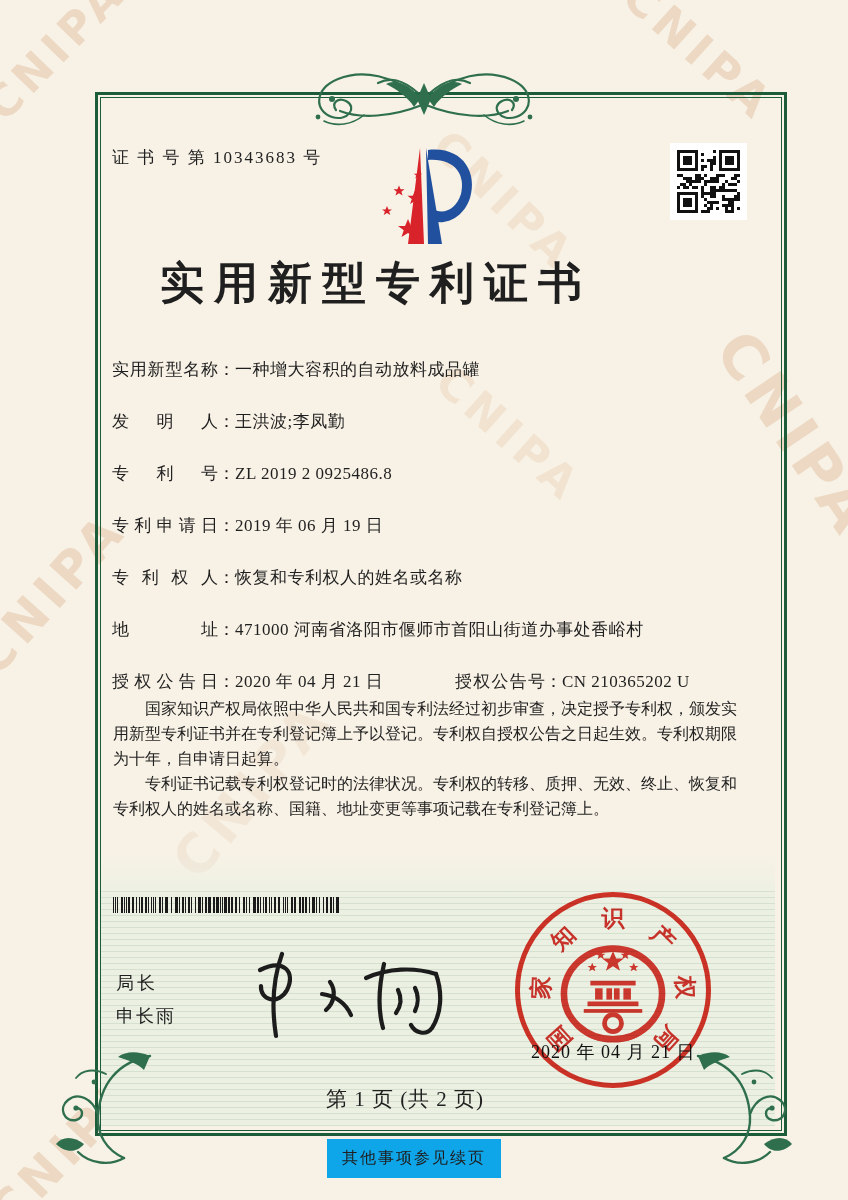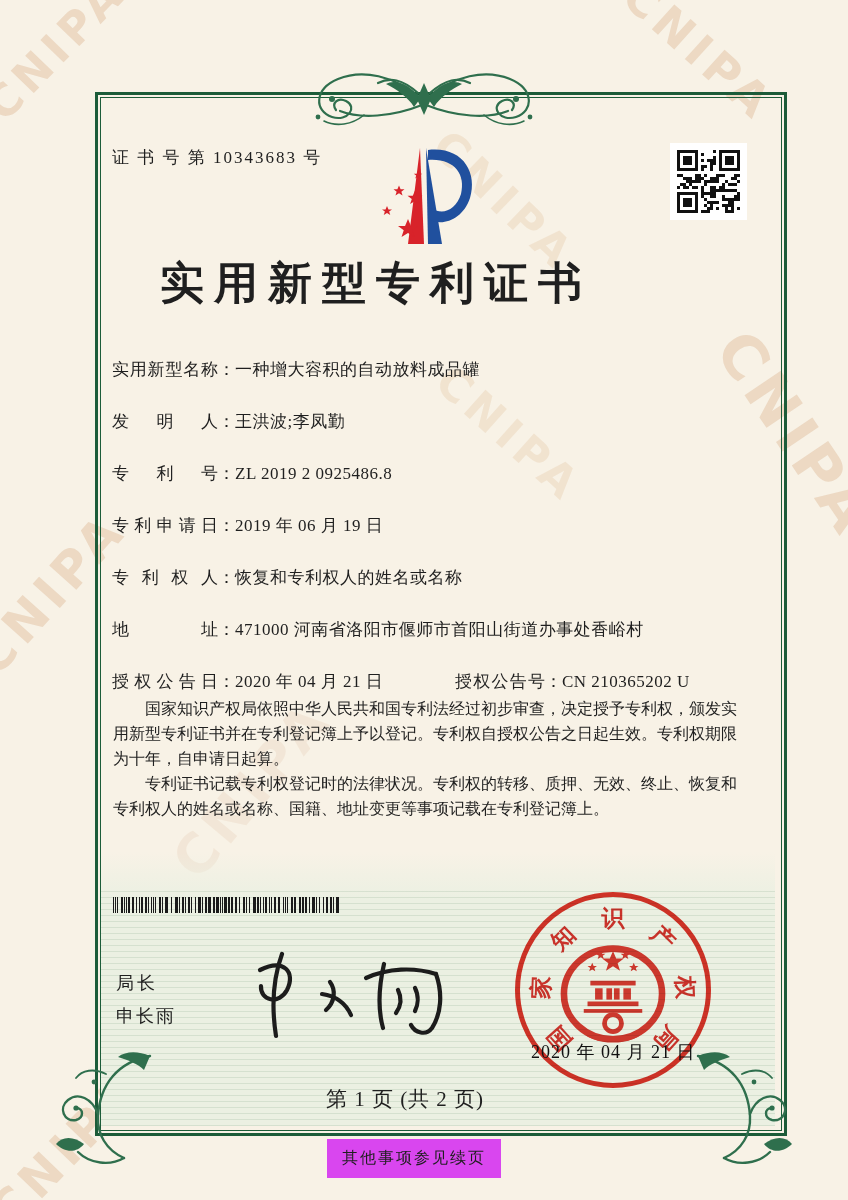--- a/index.html
+++ b/index.html
@@ -47,21 +47,21 @@
   .seal-ring{position:absolute;left:3px;top:3px;width:186px;height:186px;
              border:5px solid #dd2318;border-radius:50%;}
   .seal-char{position:absolute;left:101px;top:101px;font-size:23px;font-weight:bold;
              color:#d8251e;font-family:"Liberation Serif","DejaVu Serif",serif;}
   .seal-emblem{position:absolute;left:44px;top:54px;}
   .seal-date{position:absolute;left:531px;top:1040px;width:160px;font-size:18px;
              color:#111;letter-spacing:1px;z-index:5;white-space:nowrap;}
   
   .pageno{position:absolute;left:250px;top:1085px;width:310px;text-align:center;
           font-size:21px;letter-spacing:1px;z-index:2;}
-  .footnote{position:absolute;left:327px;top:1139px;background:#d946ef;
+  .footnote{position:absolute;left:327px;top:1139px;background:#0ea5e9;
             padding:9px 15px;font-size:16px;letter-spacing:2px;z-index:2;}
 </style>
 </head>
 <body>
 
 <div class="wm" style="left:-25px;top:95px;font-size:44px;transform:rotate(-46deg);">CNIPA</div>
 <div class="wm" style="left:648px;top:-32px;font-size:46px;transform:rotate(42deg);">CNIPA</div>
 <div class="wm" style="left:458px;top:120px;font-size:44px;transform:rotate(44deg);color:rgba(232,208,180,.45);">CNIPA</div>
 <div class="wm" style="left:460px;top:355px;font-size:44px;transform:rotate(42deg);color:rgba(232,208,180,.45);">CNIPA</div>
 <div class="wm" style="left:760px;top:318px;font-size:60px;transform:rotate(56deg);">CNIPA</div>

